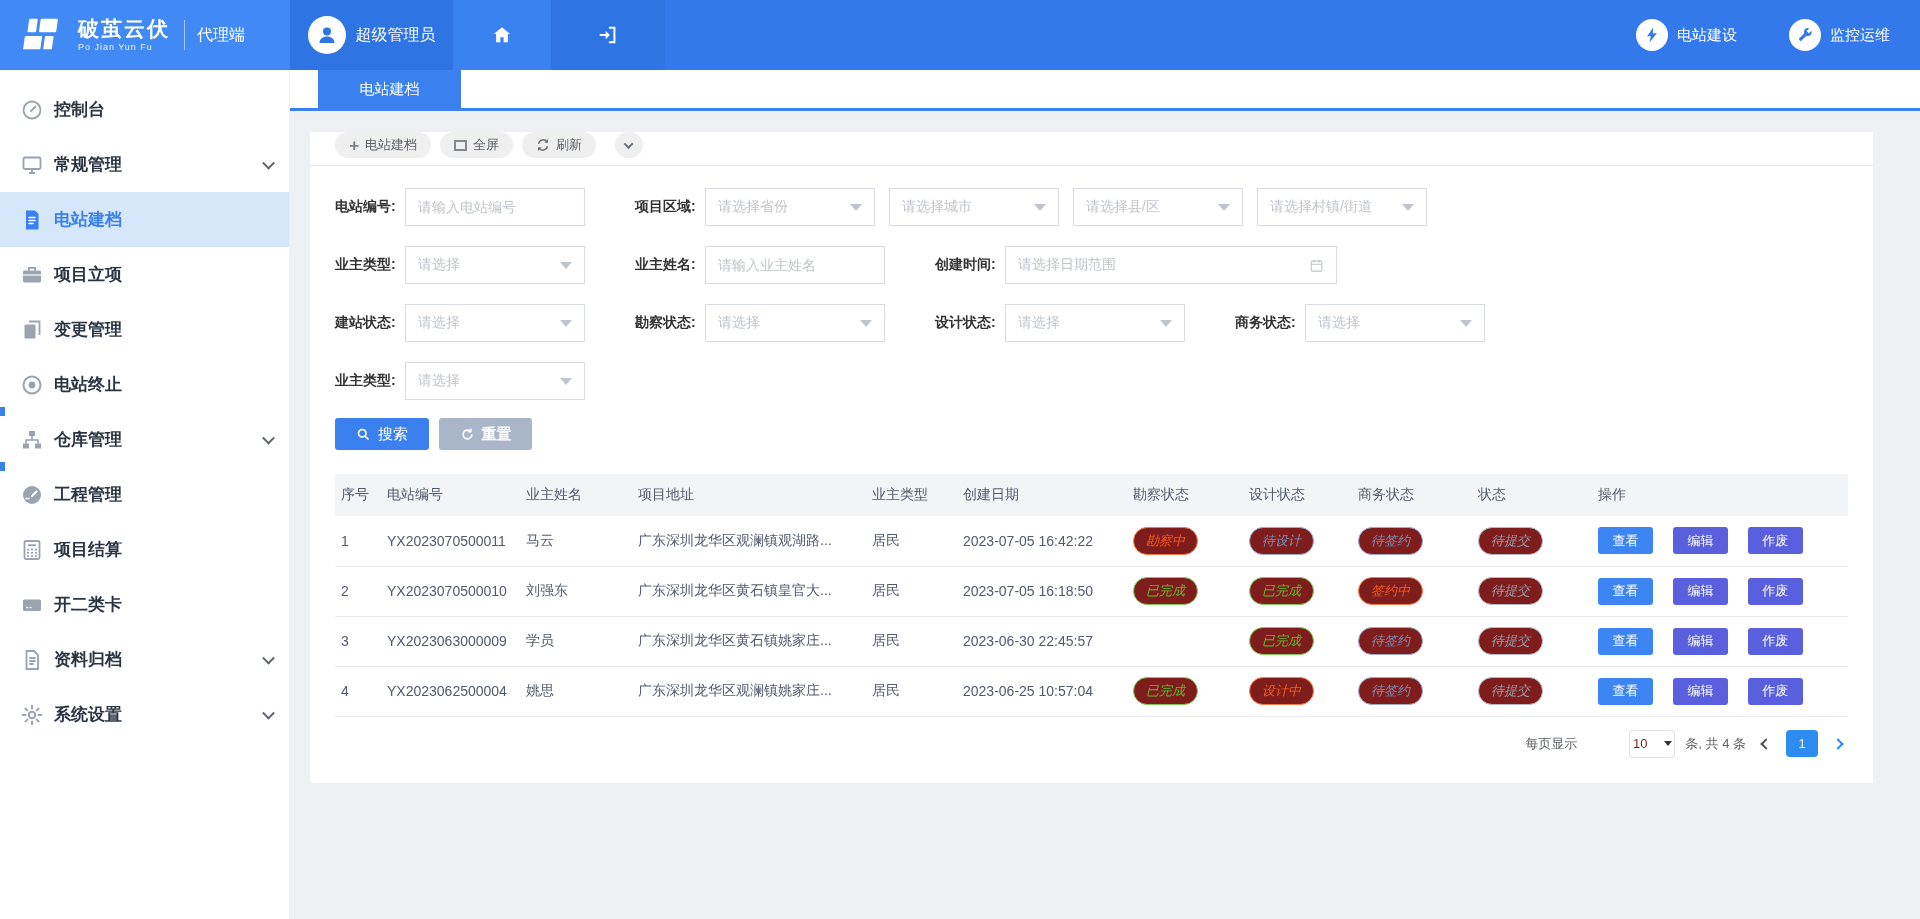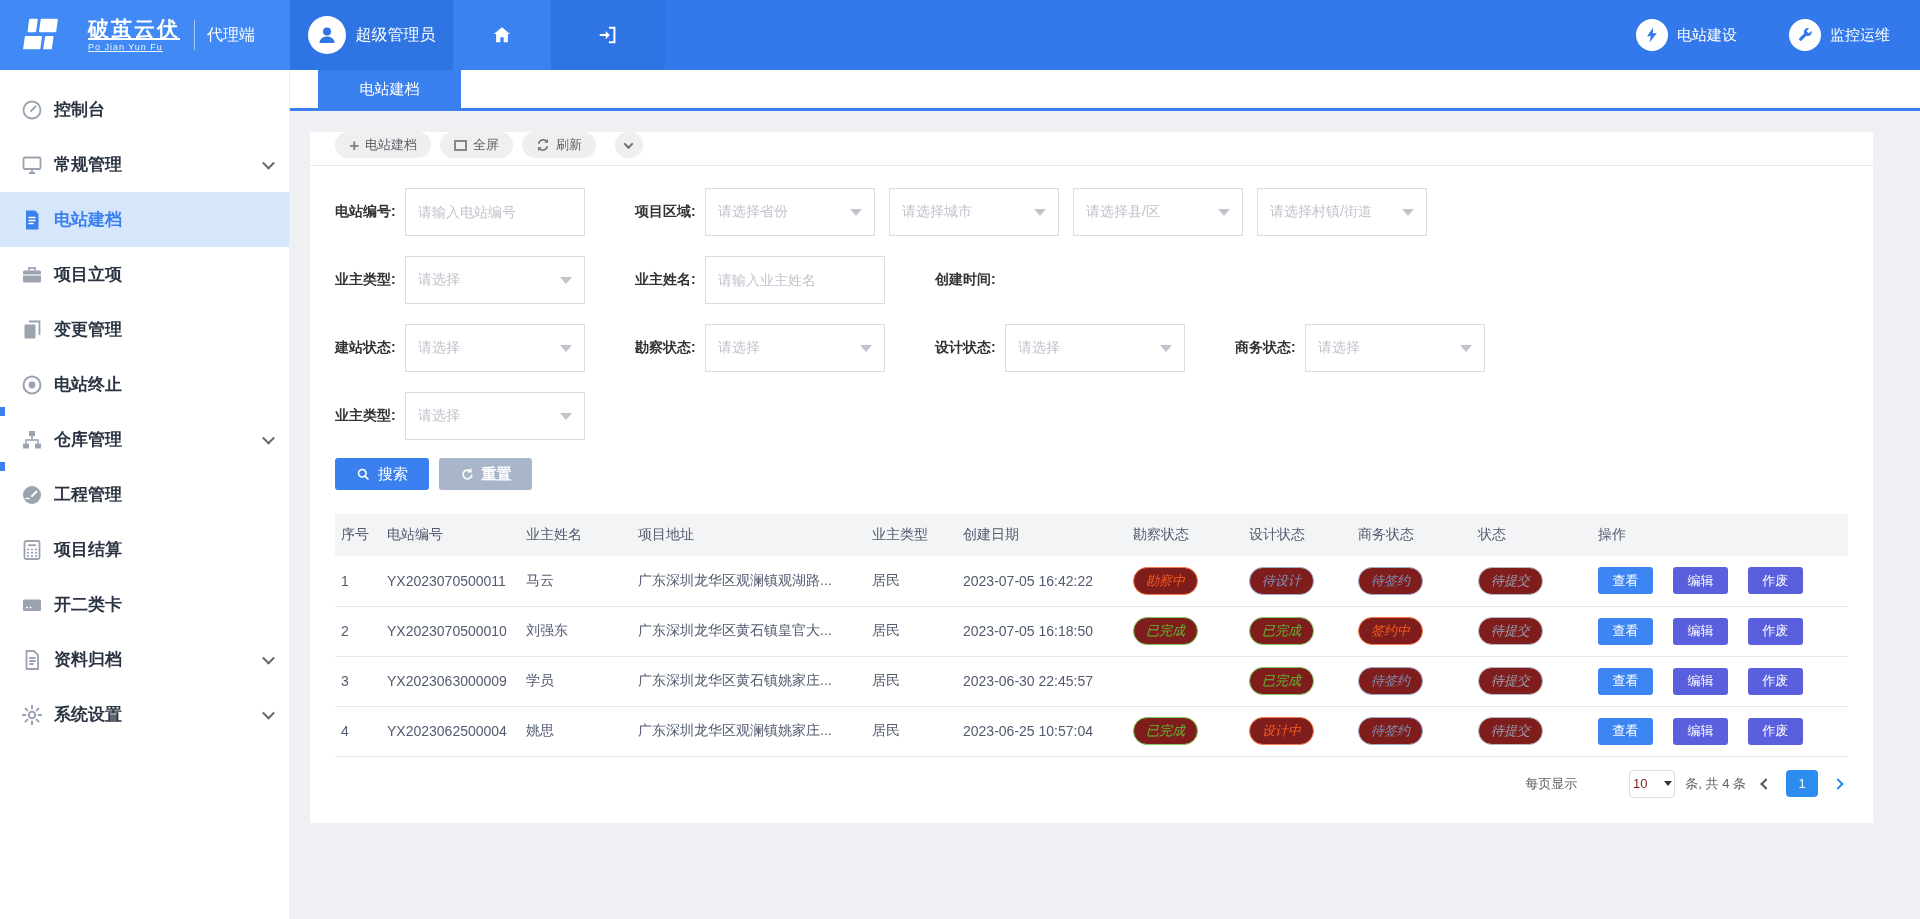--- a/index.html
+++ b/index.html
@@ -3,21 +3,21 @@
 <meta charset="utf-8">
 <style>
   * { margin:0; padding:0; box-sizing:border-box; }
   html,body { width:1920px; height:919px; overflow:hidden;
     font-family:"Liberation Sans","DejaVu Sans",sans-serif; background:#eef0f4; color:#333; }
 
   
   .topbar { display:flex; height:70px; background:#3379eb; color:#fff; align-items:stretch; }
   .logo-block { width:290px; background:#4189f4; display:flex; align-items:center; padding-left:22px; flex:none; }
   .logo-mark { width:46px; height:40px; flex:none; }
-  .logo-text { margin-left:20px; line-height:1;text-decoration:underline; }
+  .logo-text { margin-left:10px; line-height:1; }
   .logo-title { font-size:21px; font-weight:bold; letter-spacing:2px; }
   .logo-sub { font-size:9px; letter-spacing:1px; margin-top:4px; opacity:.9; }
   .logo-div { width:1px; height:30px; background:rgba(255,255,255,.55); margin:0 12px 0 14px; }
   .portal { font-size:16px; }
   .tb-seg { display:flex; align-items:center; justify-content:center; }
   .seg-dark { background:#2e74e2; }
   .seg-user { width:163px; gap:10px; }
   .seg-home { width:98px; background:#3a82f0; }
   .seg-exit { width:114px; }
   .avatar { width:38px; height:38px; background:#fff; border-radius:50%; display:flex; align-items:center; justify-content:center; }
@@ -58,21 +58,21 @@
   .plus-ic::before { content:"+"; font-size:17px; font-weight:bold; color:#7a7f87; line-height:1; }
   .fs-ic { width:13px; height:11px; border:2px solid #83888f; display:inline-block; }
   .chev-s { display:inline-block; width:7px; height:7px; border-right:2px solid #6b7078; border-bottom:2px solid #6b7078; transform:rotate(45deg) translate(-1px,-1px); }
 
   
   .filters { padding-top:22px; }
   .frow { display:flex; margin-bottom:20px; align-items:center; }
   .fgroup { display:flex; align-items:center; margin-right:50px; }
   .fgroup:last-child { margin-right:0; }
   .flabel { width:70px; font-size:14px; font-weight:bold; color:#333; flex:none; }
-  .fctl { height:48px; border:1px solid #d9dce1; background:#fff; font-size:14px; }
+  .fctl { height:38px; border:1px solid #d9dce1; background:#fff; font-size:14px; }
   input.fctl { width:180px; padding:0 12px; color:#333; outline:none; }
   input.fctl::placeholder { color:#c0c4cc; }
   .fselect { width:180px; display:flex; align-items:center; justify-content:space-between; padding:0 12px; cursor:pointer; }
   .fselect .ph { color:#c0c4cc; white-space:nowrap; overflow:hidden; }
   .caret { width:0; height:0; border-left:6px solid transparent; border-right:6px solid transparent; border-top:7px solid #c0c4cc; flex:none; margin-left:6px; }
   .w170 { width:170px; margin-right:14px; }
   .w170:last-child { margin-right:12px; }
   .w332 { width:332px; }
   .cal-ic { flex:none; margin-left:6px; }
 
@@ -336,20 +336,27 @@
                 <span class="ph">请选择</span>
                 <i class="caret"></i>
               </div>
           </div>
           <div class="fgroup">
             <label class="flabel">业主姓名:</label>
             <input class="fctl" placeholder="请输入业主姓名" style="">
           </div>
           <div class="fgroup">
             <label class="flabel">创建时间:</label>
+            <div class="fctl fselect w332">
+              <span class="ph">请选择日期范围</span>
+              <svg class="cal-ic" width="15" height="15" viewBox="0 0 24 24" fill="none" stroke="#c0c4cc" stroke-width="1.8">
+                <rect x="3.5" y="5" width="17" height="16" rx="1.5"></rect>
+                  <path d="M3.5 10h17M8 2.8V7M16 2.8V7"></path>
+              </svg>
+            </div>
           </div>
         </div>
         <div class="frow">
           <div class="fgroup">
             <label class="flabel">建站状态:</label>
             <div class="fctl fselect">
                 <span class="ph">请选择</span>
                 <i class="caret"></i>
               </div>
           </div>

